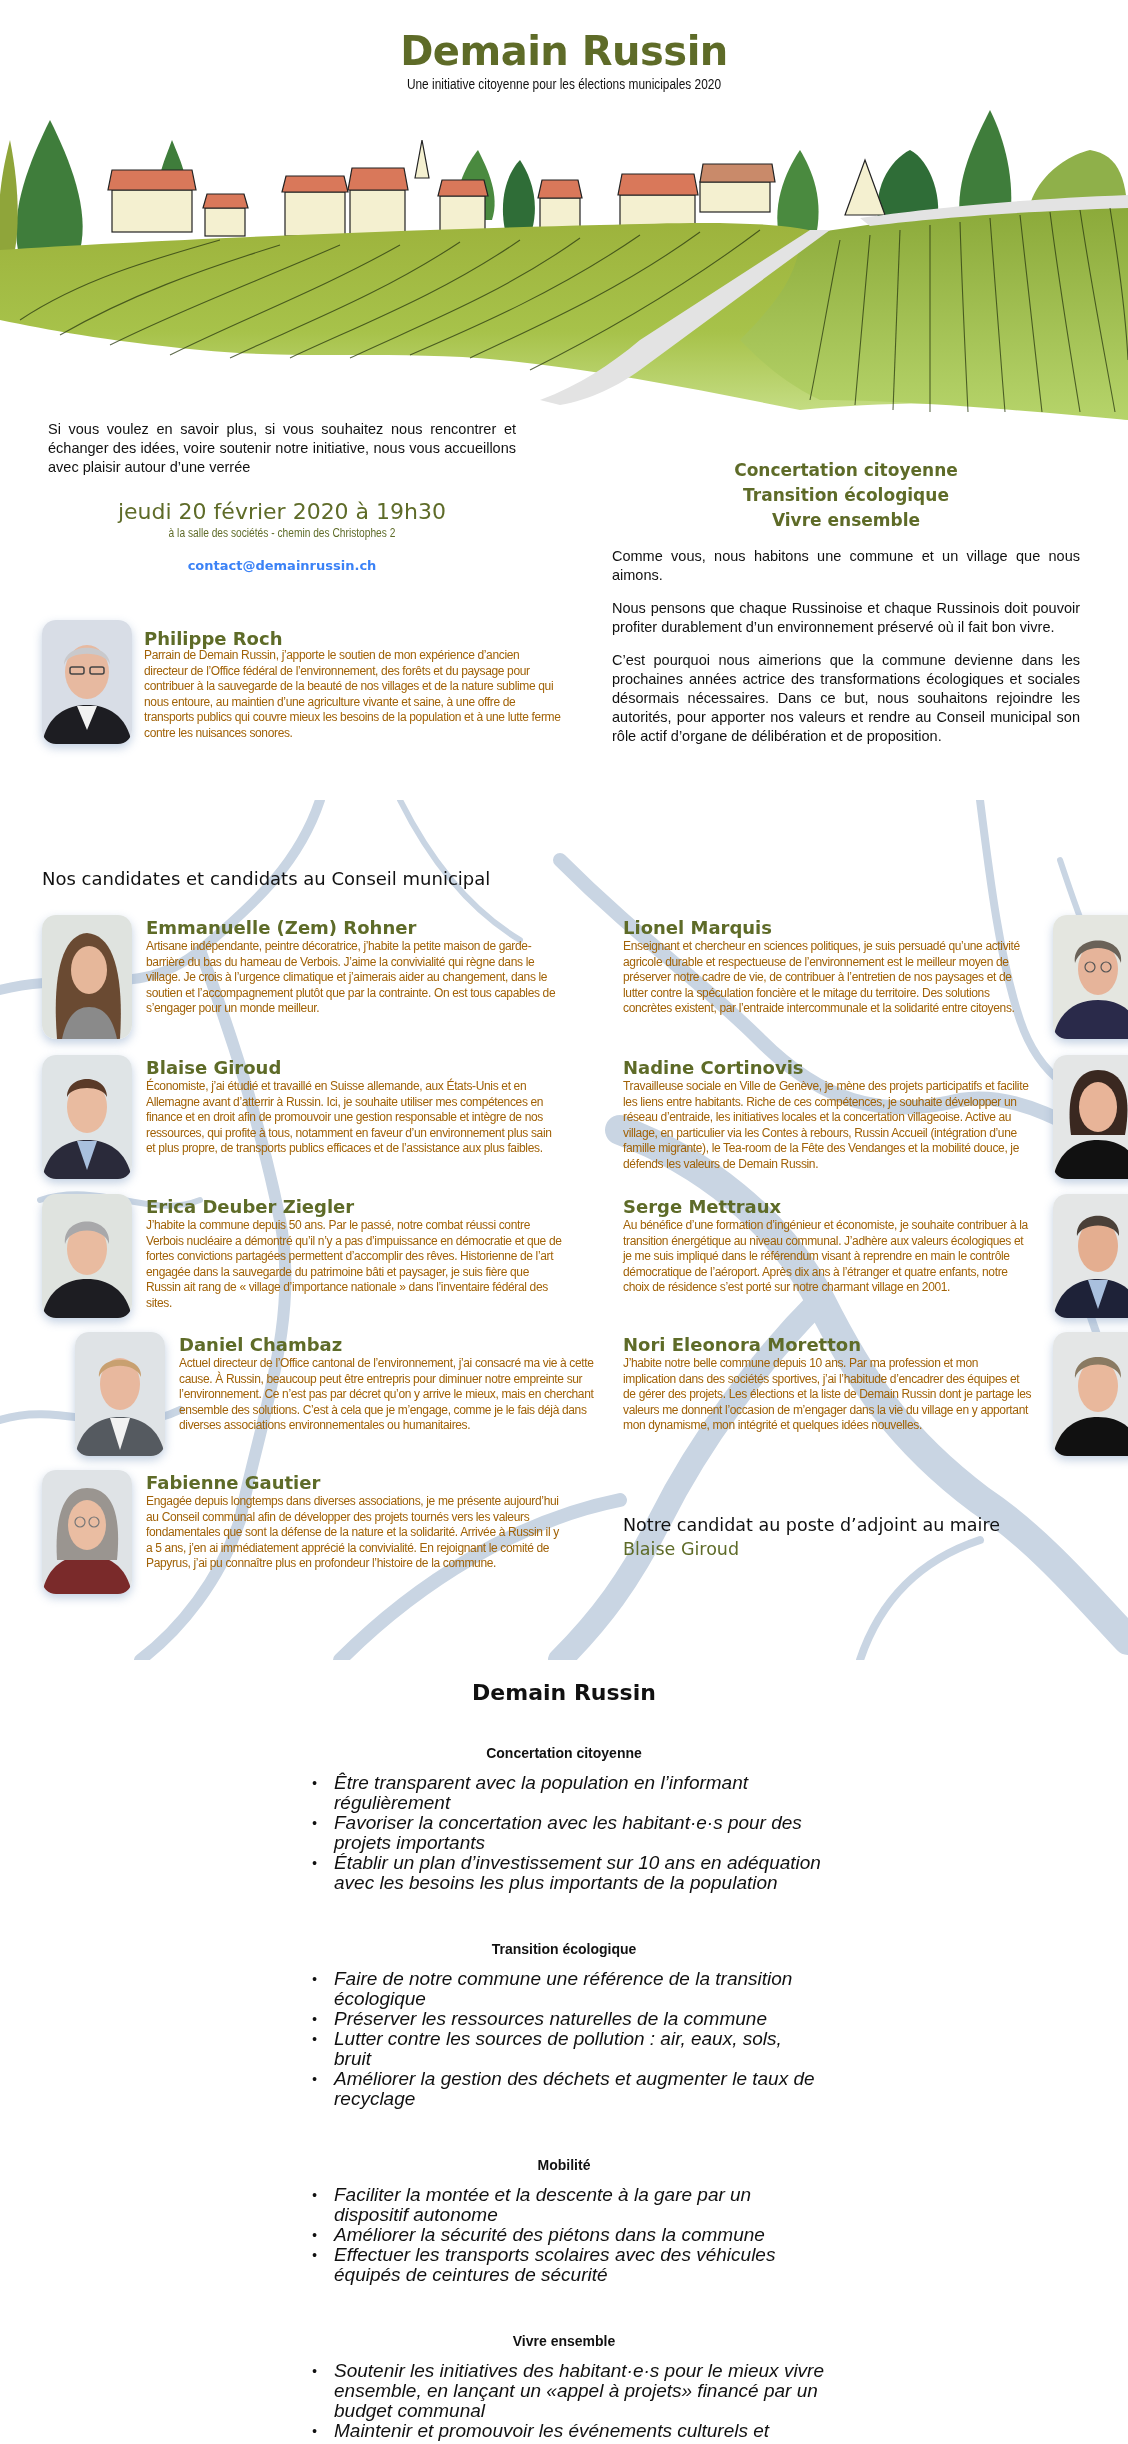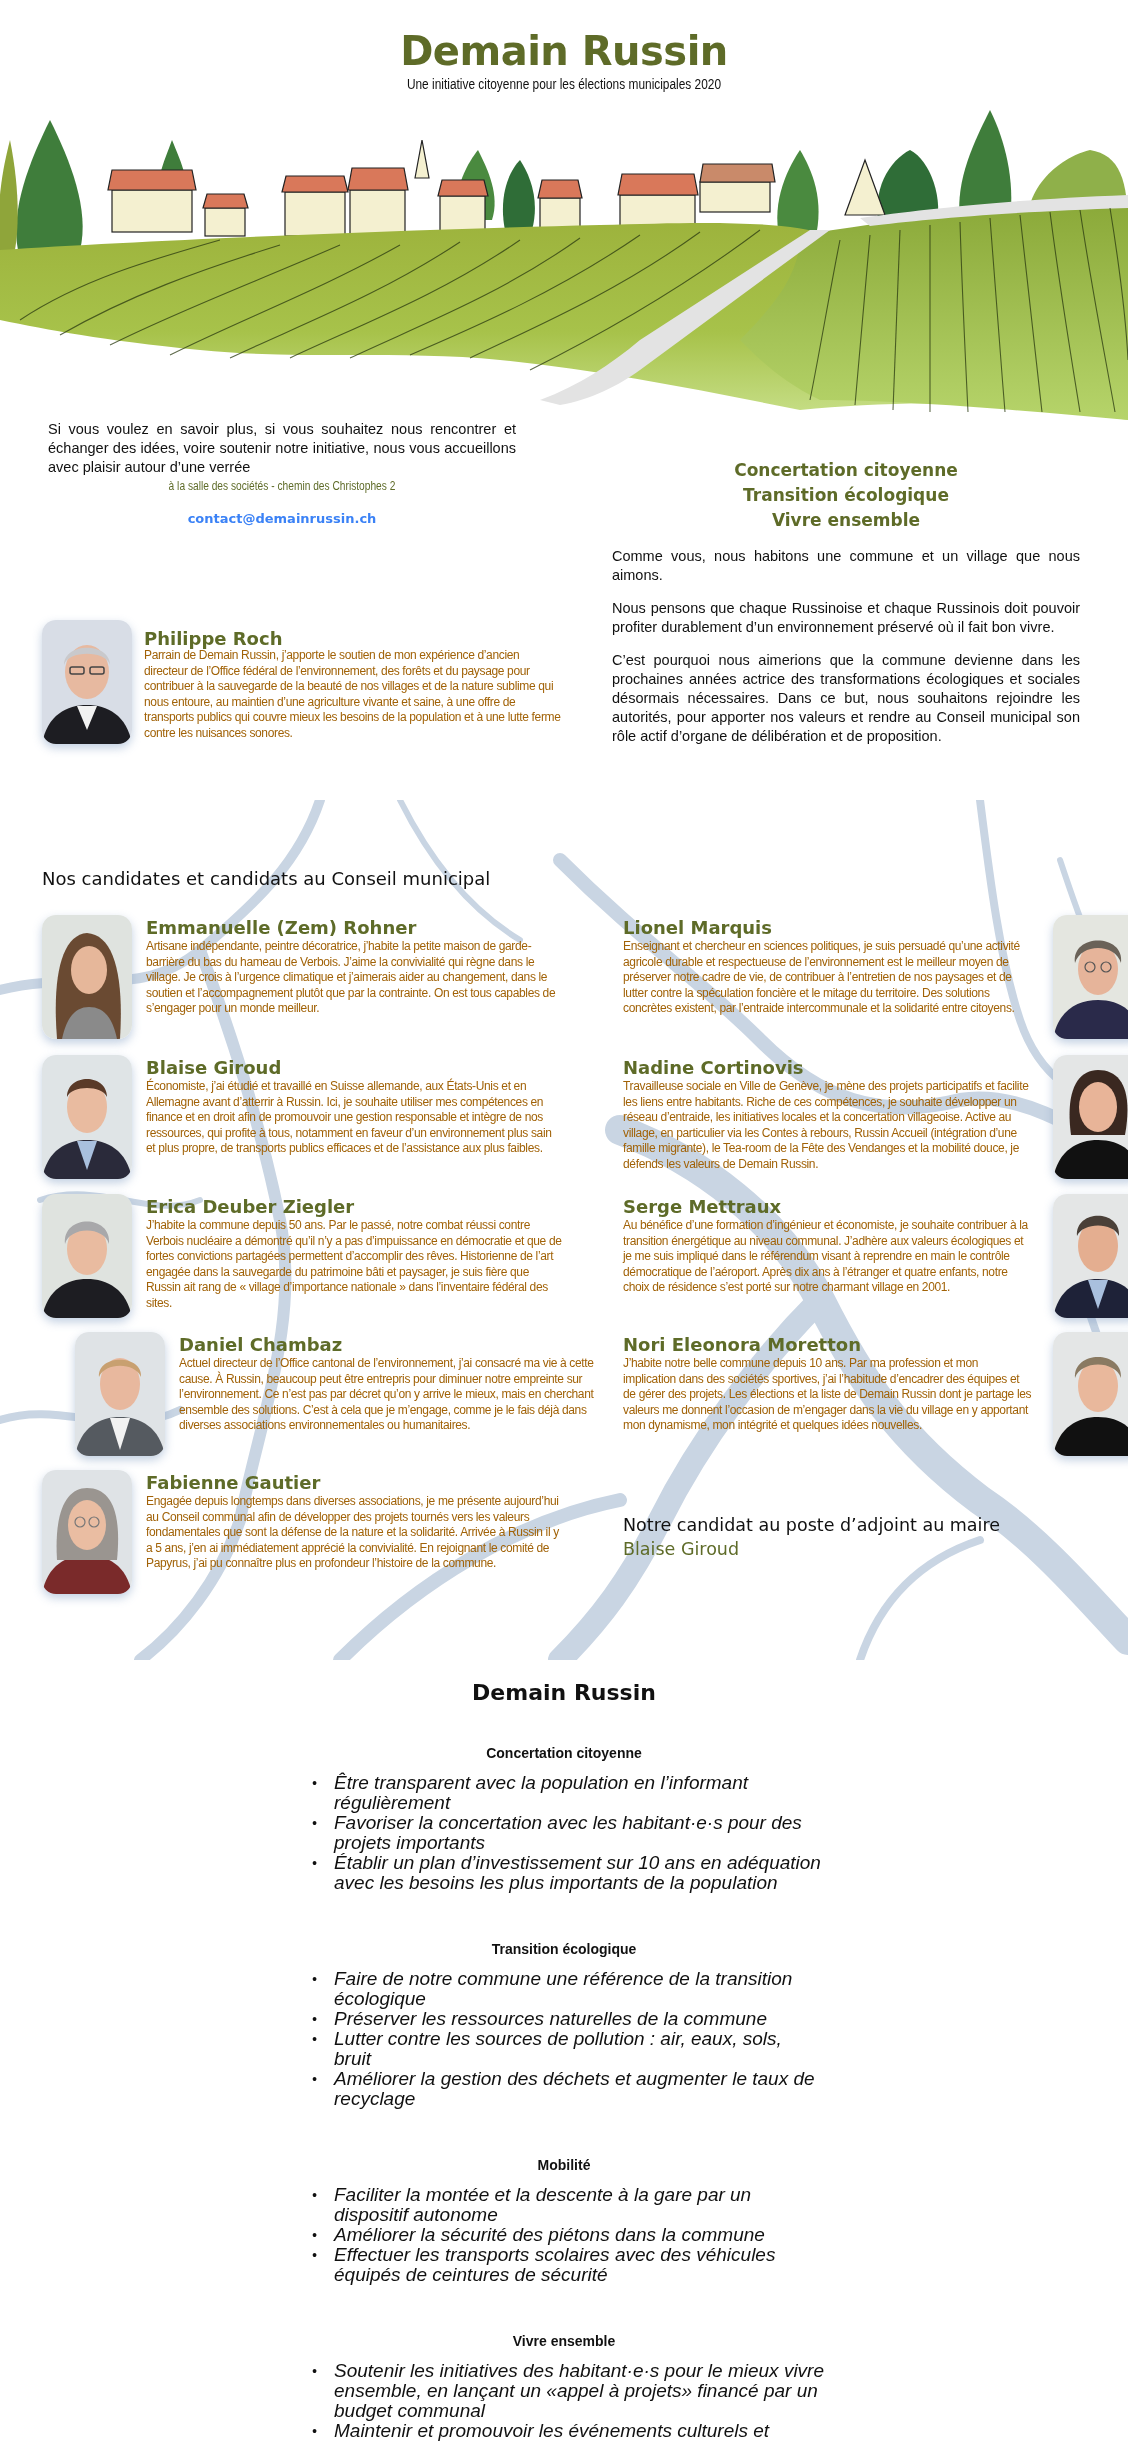--- a/index.html
+++ b/index.html
@@ -137,20 +137,21 @@
       <path d="M1050 112 C1060 190 1070 250 1080 312"></path>
       <path d="M1080 110 C1092 190 1104 250 1115 312"></path>
       <path d="M1110 108 C1120 170 1126 220 1128 260"></path>
     </g>
   </svg>
 </div>
 
 <section class="intro">
   <div class="intro-left">
     <p class="invite-text">Si vous voulez en savoir plus, si vous souhaitez nous rencontrer et échanger des idées, voire soutenir notre initiative, nous vous accueillons avec plaisir autour d’une verrée</p>
+    <div class="event-date">jeudi 20 février 2020 à 19h30</div>
     <div class="event-place">à la salle des sociétés - chemin des Christophes 2</div>
     <a class="contact-email">contact@demainrussin.ch</a>
   </div>
 
   <div class="sponsor">
     <div class="photo">
       <svg viewBox="0 0 90 124">
         <rect width="90" height="124" fill="#d8dde6"></rect>
         <path d="M0 124 C5 95 25 85 45 85 C65 85 85 95 90 124 Z" fill="#1d1d22"></path>
         <path d="M35 86 L45 110 L55 86 Z" fill="#f2f2f2"></path>

